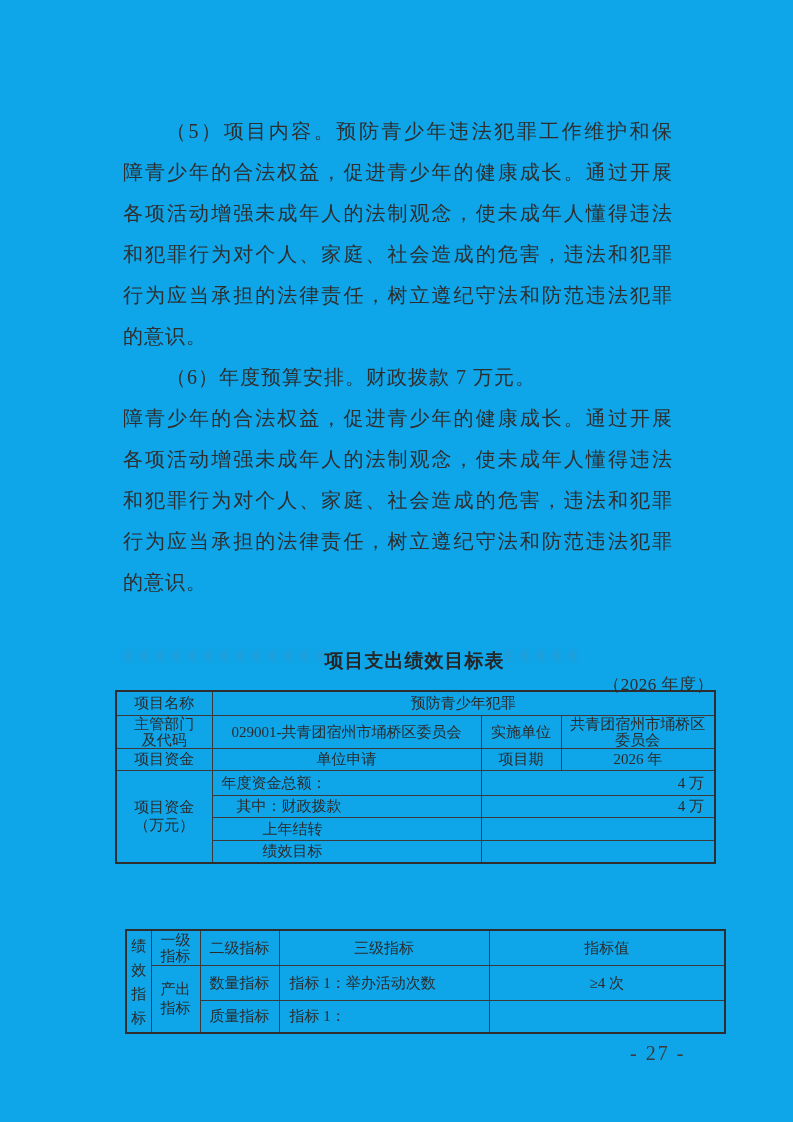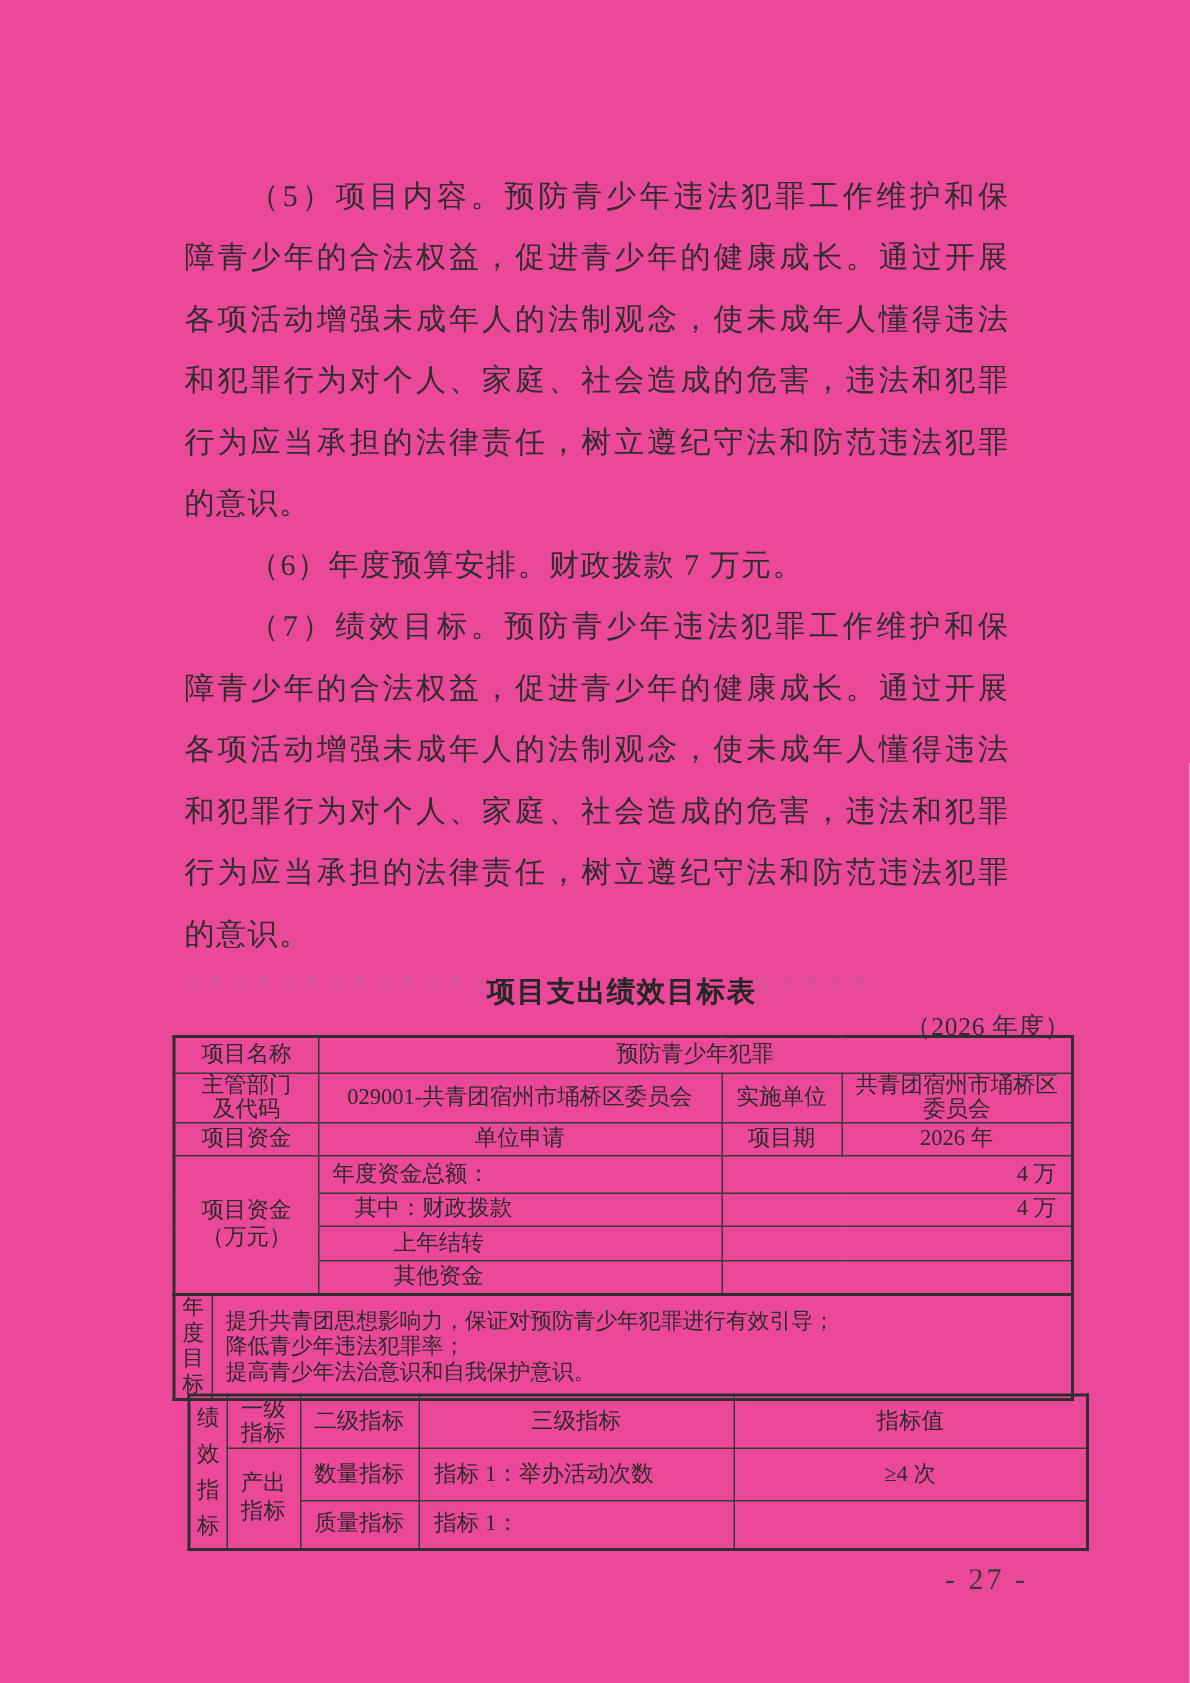--- a/index.html
+++ b/index.html
@@ -1,18 +1,18 @@
 <!DOCTYPE html>
 <html><head>
 <meta charset="utf-8">
 <style>
   html,body { margin:0; padding:0; background:#e8e8e8; }
   .page {
     position:relative; width:793px; height:1122px; margin:0 auto;
-    background:#ec4899; color:#2e2e2e; overflow:hidden;
+    background:#0ea5e9; color:#2e2e2e; overflow:hidden;
     font-family:"Liberation Serif","DejaVu Serif",serif;
   }
   
   .body-text { position:absolute; left:123px; top:111px; width:550px; }
   .line {
     height:41px; line-height:41px; font-size:20px; letter-spacing:1px;
     text-align:justify; text-align-last:justify; white-space:nowrap;
   }
   .line.indent { text-indent:43px; }
   .line.short { text-align-last:left; white-space:normal; }
@@ -62,21 +62,20 @@
       <div class="line">障青少年的合法权益，促进青少年的健康成长。通过开展</div>
       <div class="line">各项活动增强未成年人的法制观念，使未成年人懂得违法</div>
       <div class="line">和犯罪行为对个人、家庭、社会造成的危害，违法和犯罪</div>
       <div class="line">行为应当承担的法律责任，树立遵纪守法和防范违法犯罪</div>
       <div class="line short">的意识。</div>
     </div>
     <div>
       <div class="line indent short">（6）年度预算安排。财政拨款 7 万元。</div>
     </div>
     <div>
-      <div class="line indent">（7）绩效目标。预防青少年违法犯罪工作维护和保</div>
       <div class="line">障青少年的合法权益，促进青少年的健康成长。通过开展</div>
       <div class="line">各项活动增强未成年人的法制观念，使未成年人懂得违法</div>
       <div class="line">和犯罪行为对个人、家庭、社会造成的危害，违法和犯罪</div>
       <div class="line">行为应当承担的法律责任，树立遵纪守法和防范违法犯罪</div>
       <div class="line short">的意识。</div>
     </div>
   </div>
 
   <div class="artifact" style="left:125px; top:650px; width:200px;"></div>
   <div class="artifact" style="left:505px; top:650px; width:80px;"></div>
@@ -117,40 +116,26 @@
     </tr>
     <tr style="height:22px">
       <td class="left pad22">其中：财政拨款</td>
       <td colspan="2" class="right">4 万</td>
     </tr>
     <tr style="height:23px">
       <td class="left pad48">上年结转</td>
       <td colspan="2" class="right"></td>
     </tr>
     <tr style="height:23px">
-      <td class="left pad48">其他资金</td>
+      <td class="left pad48">绩效目标</td>
       <td colspan="2" class="right"></td>
     </tr>
   </tbody>
     </table>
 
-  <table class="tB">
-    <colgroup>
-        <col style="width:25px">
-        <col style="width:574px">
-      </colgroup>
-    <tbody>
-        <tr style="height:66px">
-      <td><span class="vstack">年度目标</span></td>
-      <td class="pre goal-text">提升共青团思想影响力，保证对预防青少年犯罪进行有效引导；
-降低青少年违法犯罪率；
-提高青少年法治意识和自我保护意识。</td>
-    </tr>
-  </tbody>
-    </table>
 
   <table class="tC">
     <colgroup>
         <col style="width:25px">
         <col style="width:49px">
         <col style="width:79px">
         <col style="width:210px">
         <col style="width:236px">
       </colgroup>
     <tbody>

